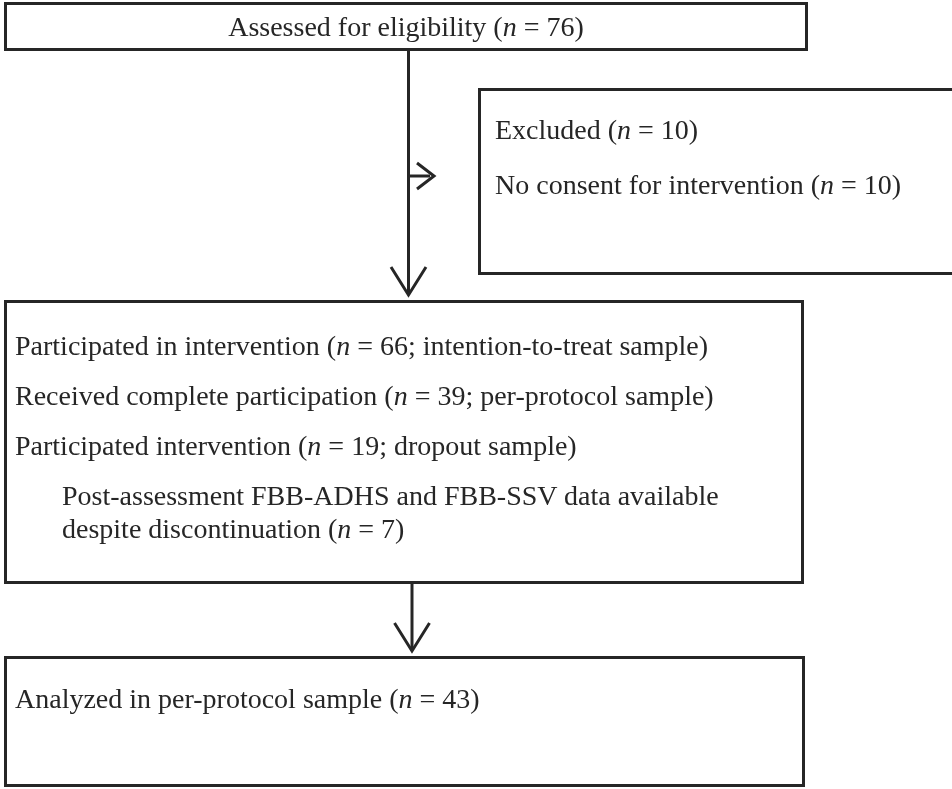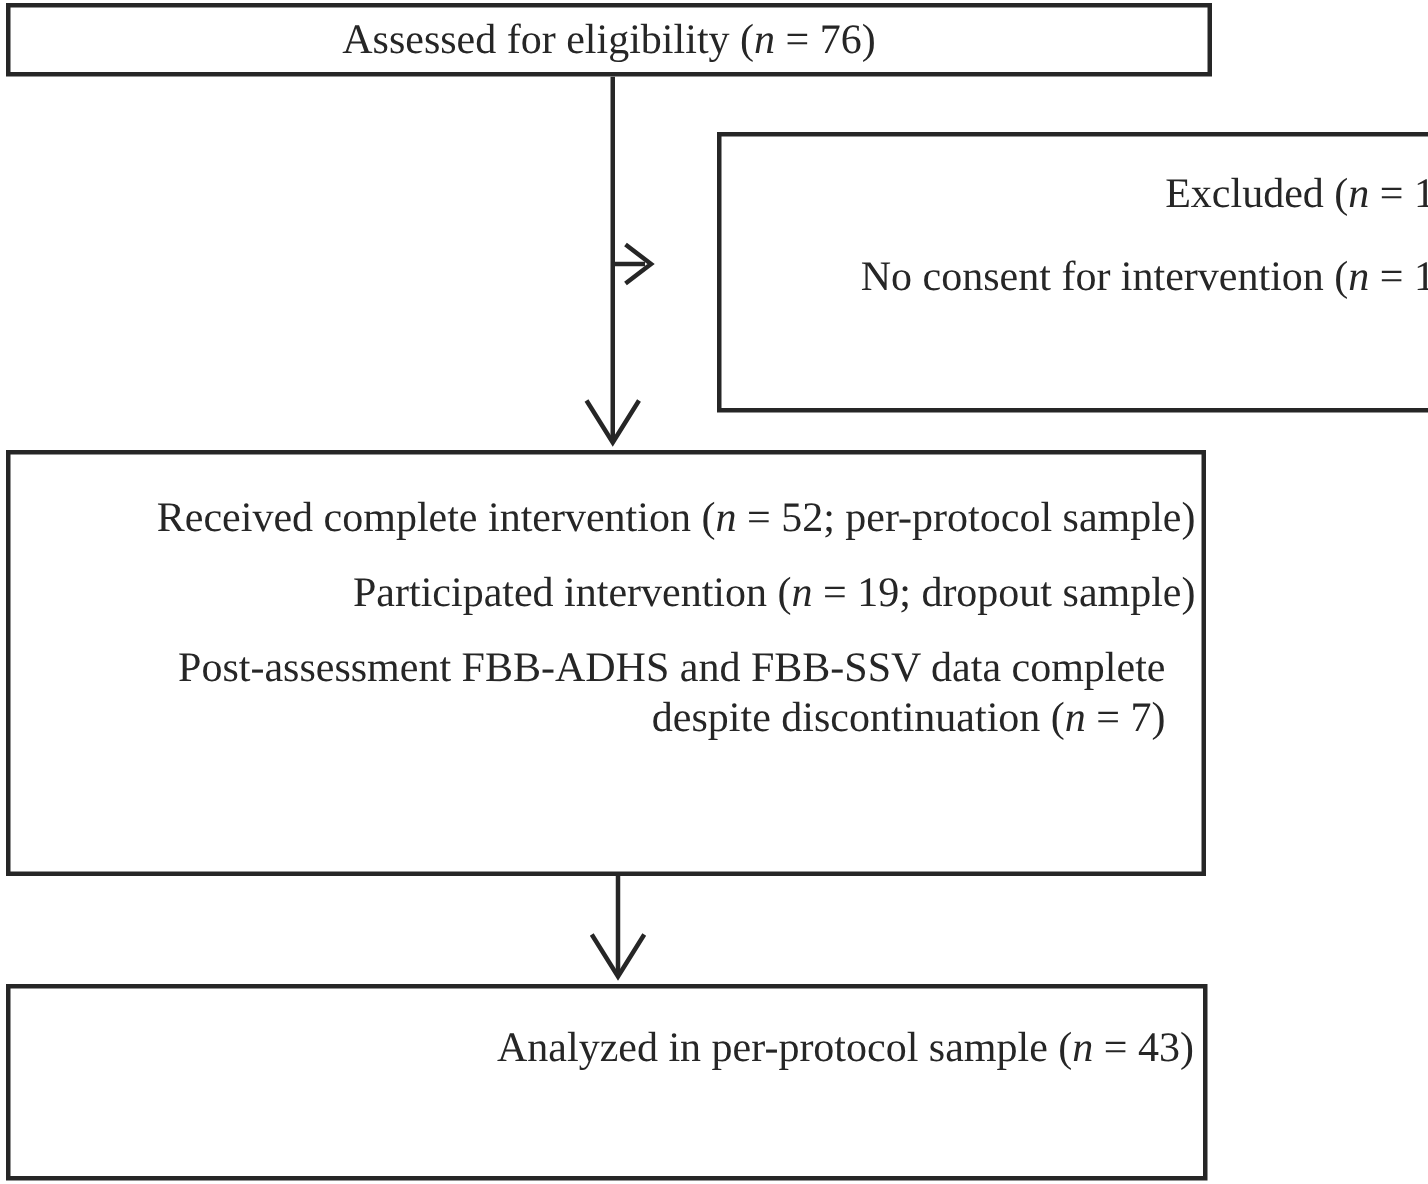--- a/index.html
+++ b/index.html
@@ -32,21 +32,20 @@
     stroke: var(--ink);
     stroke-width: 3;
     fill: none;
   }
   .box {
     position: absolute;
     box-sizing: border-box;
     border: 3px solid var(--ink);
     background: var(--paper);
     z-index: 2;
-    text-align: right;
   }
   #box-assessed {
     left: 4px; top: 2px; width: 804px; height: 49px;
     display: flex; align-items: center; justify-content: center;
   }
   #box-excluded {
     left: 437px; top: 88px; width: 513px; height: 187px;
     padding: 22px 8px 0 14px;
     margin-left: 41px;
   }
@@ -88,22 +87,23 @@
   <div class="box" id="box-assessed">
     <p class="line"><span>Assessed for eligibility (</span><i class="nvar">n</i><span> = 76)</span></p>
   </div>
 
   <div class="box" id="box-excluded">
     <p class="line"><span>Excluded (</span><i class="nvar">n</i><span> = 10)</span></p>
     <p class="line"><span>No consent for intervention (</span><i class="nvar">n</i><span> = 10)</span></p>
   </div>
 
   <div class="box" id="box-intervention">
-    <p class="line"><span>Received complete intervention (</span><i class="nvar">n</i><span> = 52; per-protocol sample)</span></p>
+    <p class="line"><span>Participated in intervention (</span><i class="nvar">n</i><span> = 66; intention-to-treat sample)</span></p>
+    <p class="line"><span>Received complete participation (</span><i class="nvar">n</i><span> = 39; per-protocol sample)</span></p>
     <p class="line"><span>Participated intervention (</span><i class="nvar">n</i><span> = 19; dropout sample)</span></p>
-    <p class="line indent"><span>Post-assessment FBB-ADHS and FBB-SSV data complete despite discontinuation (</span><i class="nvar">n</i><span> = 7)</span></p>
+    <p class="line indent"><span>Post-assessment FBB-ADHS and FBB-SSV data available despite discontinuation (</span><i class="nvar">n</i><span> = 7)</span></p>
   </div>
 
   <div class="box" id="box-analyzed">
     <p class="line"><span>Analyzed in per-protocol sample (</span><i class="nvar">n</i><span> = 43)</span></p>
   </div>
 
 </div>
 
 </body></html>

